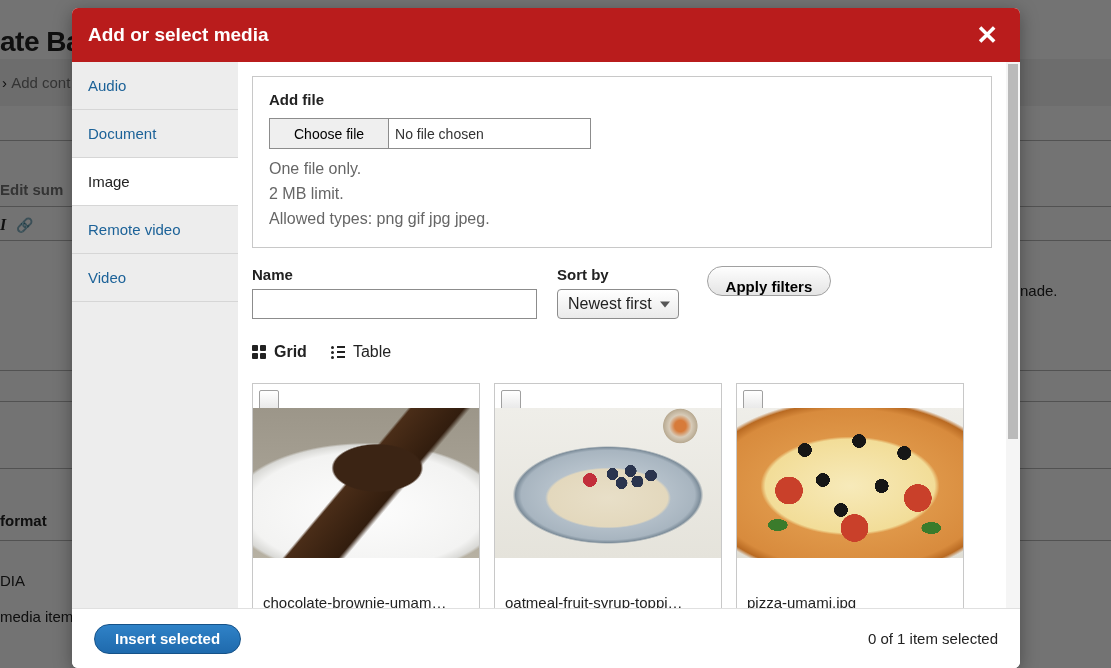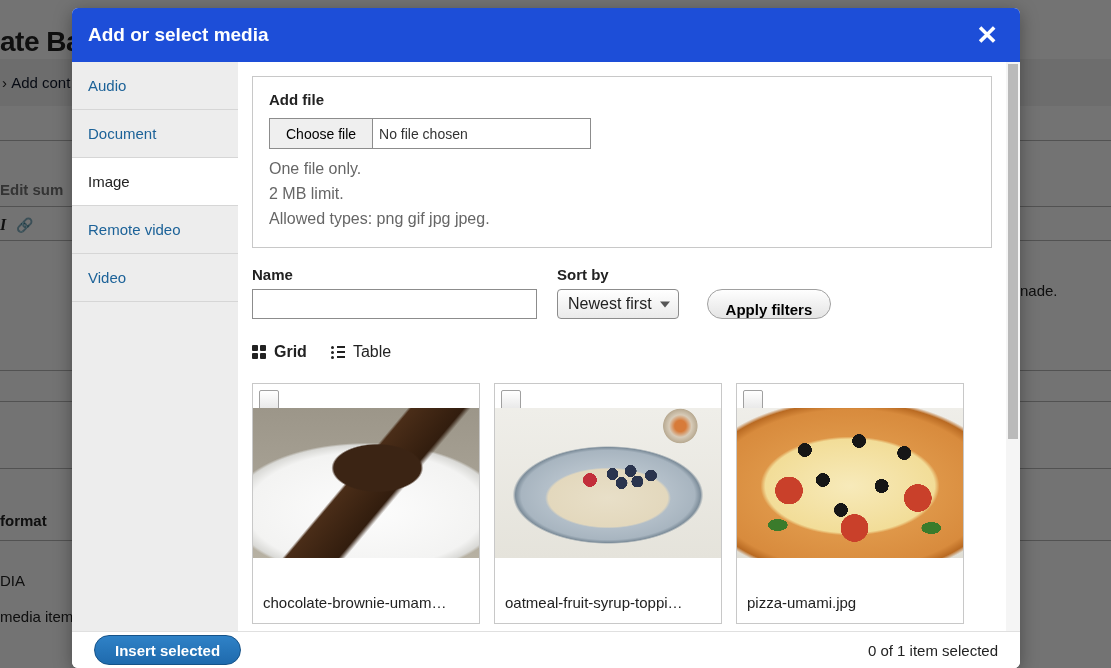--- a/index.html
+++ b/index.html
@@ -3,21 +3,21 @@
 <meta charset="utf-8">
 <style>
   * { box-sizing: border-box; margin: 0; padding: 0; }
   html, body { width: 1111px; height: 668px; overflow: hidden; font-family: Arial, Helvetica, sans-serif; font-size: 15px; color: #222; }
   body { background: #fff; }
 
   
   .bg-page { position: absolute; inset: 0; background: #fff; }
   .bg-title { position: absolute; left: 0; top: 26px; font-size: 28px; font-weight: 700; letter-spacing: -0.5px; }
   .bg-breadcrumb-row { position: absolute; left: 0; top: 59px; right: 0; height: 47px; background: #f2f2f2; display: flex; align-items: center; padding-left: 2px; }
-  .bg-breadcrumb-row a { color: #0f172a; text-decoration: none; font-size: 15px; }
+  .bg-breadcrumb-row a { color: #737373; text-decoration: none; font-size: 15px; }
   .bg-edit { position: absolute; left: 0; top: 181px; color: #737373; font-weight: 700; font-size: 15px; }
   .bg-toolbar { position: absolute; left: 0; top: 216px; display: flex; align-items: center; gap: 10px; }
   .bg-toolbar .ital { font-family: Georgia, serif; font-style: italic; font-weight: 700; font-size: 16px; }
   .bg-toolbar .link-icon { font-size: 14px; }
   .bg-text1 { position: absolute; left: 1020px; top: 282px; font-size: 15px; }
   .bg-textformat { position: absolute; left: 0; top: 512px; font-weight: 700; font-size: 15px; }
   .bg-dia { position: absolute; left: 0; top: 572px; font-weight: 400; font-size: 15px; }
   .bg-media-item { position: absolute; left: 0; top: 608px; font-size: 15px; }
   .bg-hr1 { position: absolute; left: 0; right: 0; top: 140px; height: 1px; background: #b5b5b5; }
   .bg-hr2 { position: absolute; left: 0; right: 0; top: 206px; height: 1px; background: #b5b5b5; }
@@ -25,43 +25,43 @@
   .bg-hr4 { position: absolute; left: 0; right: 0; top: 370px; height: 1px; background: #b5b5b5; }
   .bg-hr5 { position: absolute; left: 0; right: 0; top: 401px; height: 1px; background: #b5b5b5; }
   .bg-hr6 { position: absolute; left: 0; right: 0; top: 468px; height: 1px; background: #b5b5b5; }
   .bg-hr7 { position: absolute; left: 0; right: 0; top: 540px; height: 1px; background: #b5b5b5; }
 
   
   .overlay { position: absolute; inset: 0; background: rgba(0,0,0,0.55); }
 
   
   .modal { position: absolute; left: 72px; top: 8px; width: 948px; height: 660px; background: #fff; border-radius: 6px; overflow: hidden; display: flex; flex-direction: column; box-shadow: 0 4px 18px rgba(0,0,0,0.35); }
-  .modal-header { height: 54px; background: #1d4ed8; color: #fff; display: flex; align-items: center; justify-content: space-between; padding: 0 22px 0 16px; text-align: center; }
+  .modal-header { height: 54px; background: #b91c1c; color: #fff; display: flex; align-items: center; justify-content: space-between; padding: 0 22px 0 16px; text-align: center; }
   .modal-header h2 { font-size: 19px; font-weight: 700; }
   .modal-close { color: #fff; font-size: 26px; font-weight: 700; cursor: pointer; line-height: 1; }
 
   .modal-body { flex: 1; display: flex; position: relative; overflow: hidden; }
 
   .sidebar { width: 166px; background: #ededed; display: flex; flex-direction: column; }
   .sidebar-item { height: 48px; display: flex; align-items: center; padding-left: 16px; font-size: 15px; color: #1c6298; border-bottom: 1px solid #d6d6d6; cursor: pointer; }
   .sidebar-item.active { background: #fff; color: #222; border-bottom: 1px solid #d6d6d6; }
 
   .main { flex: 1; position: relative; overflow: hidden; }
   .main-inner { position: absolute; left: 0; right: 14px; top: 0; bottom: 0; overflow-y: auto; padding: 14px 14px 0 14px; }
   .scrollbar-track { position: absolute; right: 0; top: 0; bottom: 0; width: 14px; background: #f5f5f5; }
   .scrollbar-thumb { position: absolute; right: 2px; top: 2px; width: 10px; height: 375px; background: #bababa; border-radius: 0; }
 
   .add-file-box { border: 1px solid #c8c8c8; padding: 14px 16px 16px 16px; }
   .add-file-box .lbl { font-weight: 700; font-size: 15px; margin-bottom: 10px; }
   .file-picker { display: flex; align-items: center; border: 1px solid #8c8c8c; width: 322px; height: 31px; overflow: hidden; }
-  .file-picker button { height: 100%; padding: 0 16px; background: #efefef; border: none; border-right: 1px solid #8c8c8c; font-size: 14px; cursor: pointer; }
+  .file-picker button { height: 100%; padding: 0 24px; background: #efefef; border: none; border-right: 1px solid #8c8c8c; font-size: 14px; cursor: pointer; }
   .file-picker .placeholder { padding-left: 6px; color: #333; font-size: 14px; }
   .help-text { color: #666; font-size: 16px; margin-top: 8px; line-height: 1.55; }
 
-  .filter-row { display: flex; align-items: flex-end; gap: 20px; margin-top: 18px; }
+  .filter-row { display: flex; gap: 20px; margin-top: 18px; }
   .field-group .lbl { font-weight: 700; font-size: 15px; margin-bottom: 6px; }
   .text-input { width: 285px; height: 30px; border: 1px solid #8c8c8c; padding: 0 6px; font-size: 14px; }
   .select-wrap { position: relative; display: inline-flex; align-items: center; border: 1px solid #8c8c8c; background: linear-gradient(#fff,#eaeaea); height: 30px; padding: 0 26px 0 10px; font-size: 16px; border-radius: 4px; cursor: pointer; }
   .select-wrap .caret { position: absolute; right: 8px; top: 50%; transform: translateY(-40%); width: 0; height: 0; border-left: 5px solid transparent; border-right: 5px solid transparent; border-top: 6px solid #555; }
   .apply-btn { height: 30px; padding: 11px 18px; background: linear-gradient(#fefefe,#e4e4e4); border: 1px solid #a0a0a0; border-radius: 16px; font-weight: 700; font-size: 15px; cursor: pointer; margin-left: 8px; }
 
   .view-switch { display: flex; align-items: center; gap: 24px; margin-top: 24px; font-size: 16px; }
   .view-opt { display: inline-flex; align-items: center; gap: 8px; cursor: pointer; }
   .view-opt.active { font-weight: 700; }
   .grid-ico { display: inline-grid; grid-template-columns: 6px 6px; grid-template-rows: 6px 6px; gap: 2px; }
@@ -124,21 +124,21 @@
       radial-gradient(ellipse 10px 6px at 86% 80%, #3a7b2b 98%, transparent),
       radial-gradient(ellipse 10px 6px at 18% 78%, #3a7b2b 98%, transparent),
       
       radial-gradient(ellipse 72% 60% at 50% 52%, #f7eaba 0%, #f2dd98 52%, transparent 55%),
       
       radial-gradient(ellipse 90% 78% at 50% 54%, #e9a95a 0%, #d88b3d 68%, #b96a22 74%, transparent 77%),
       
       linear-gradient(180deg, #efeee9 0%, #e0ded5 100%);
   }
 
-  .modal-footer { height: 37px; background: #fff; border-top: 1px solid #e0e0e0; display: flex; align-items: center; justify-content: space-between; padding: 8px 22px; }
+  .modal-footer { height: 60px; background: #fff; border-top: 1px solid #e0e0e0; display: flex; align-items: center; justify-content: space-between; padding: 8px 22px; }
   .insert-btn { height: 30px; padding: 0 20px; background: linear-gradient(#2f82c7, #1f6aad); color: #fff; border: 1px solid #165288; border-radius: 16px; font-weight: 700; font-size: 15px; cursor: pointer; }
   .selection-count { font-size: 15px; color: #222; }
 </style>
 </head>
 <body>
 
 <div class="bg-page">
   <div class="bg-title">ate Ba</div>
   <div class="bg-breadcrumb-row">
     <span>›&nbsp;</span>

